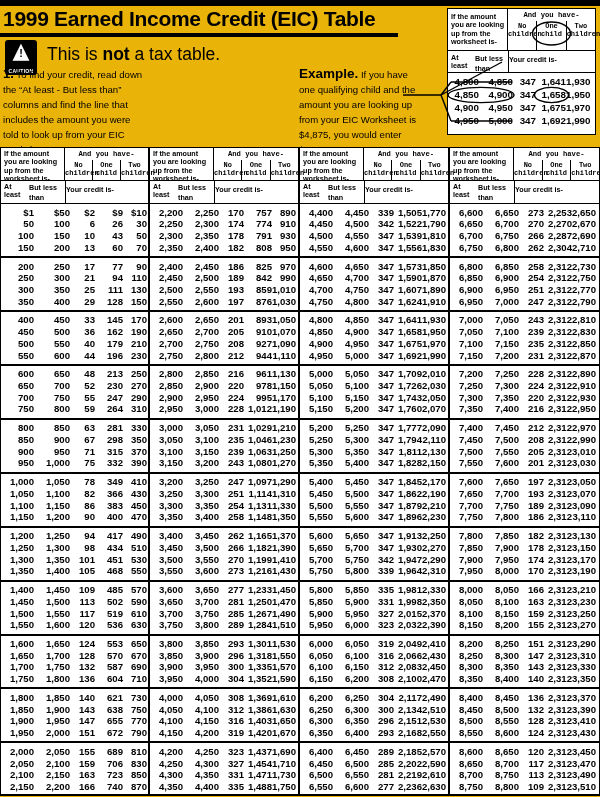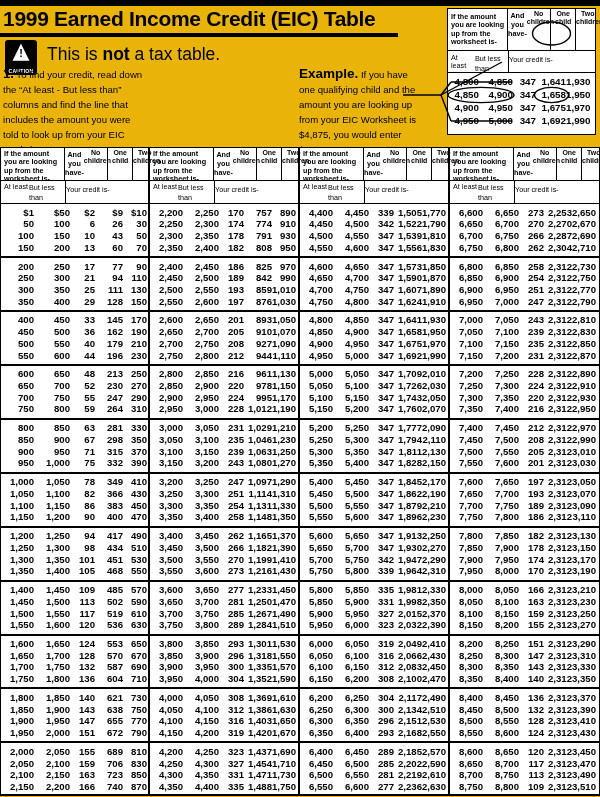--- a/index.html
+++ b/index.html
@@ -18,26 +18,26 @@
   #example-text{left:299px;width:124px;}
   .stepnum{font-size:13px;font-weight:bold;}
   .exlabel{font-size:13.5px;font-weight:bold;}
 
   
   #example-box{position:absolute;left:447px;top:8px;width:149px;height:127px;border:1.5px solid #000;box-sizing:border-box;background:#fff;}
 
   
   .ghead{display:flex;border-bottom:1.2px solid #000;box-sizing:border-box;justify-content:center;}
   .ghead .lookup{box-sizing:border-box;padding:2px 1px 0 3px;font-size:7.2px;font-weight:bold;line-height:8.3px;border-right:1.2px solid #000;}
-  .ghead .have{flex:1;display:flex;flex-direction:row;min-width:0;}
+  .ghead .have{flex:1;display:flex;flex-direction:column;min-width:0;font-family:Liberation Mono, monospace;}
   .have-label{text-align:center;font-size:7.2px;font-weight:bold;padding-top:2px;height:10px;}
   .have-cols{flex:1;display:flex;}
   .have-cols>div{flex:1;text-align:center;font-size:7px;font-weight:bold;line-height:8.2px;padding-top:1px;min-width:0;}
   .have-cols>div:nth-child(2){border-left:1px solid #000;border-right:1px solid #000;}
-  .gmid{display:flex;border-bottom:1.2px solid #000;font-size:7.2px;font-weight:normal;box-sizing:border-box;}
+  .gmid{display:flex;border-bottom:1.2px solid #000;font-size:7.2px;font-weight:bold;box-sizing:border-box;}
   .gmid .atleast{width:27px;box-sizing:border-box;padding:2px 0 0 3px;line-height:8.3px;}
   .gmid .butless{width:37px;box-sizing:border-box;padding:2px 0 0 1px;line-height:10px;}
   .gmid .credit{flex:1;border-left:1.2px solid #000;text-align:left;padding-top:4px;}
 
   #example-box .ghead{height:42px;}
   #example-box .ghead .lookup{width:60px;padding-top:4px;}
   #example-box .gmid{height:22px;}
   #example-box .gmid .atleast{width:26px;padding-top:3px;}
   #example-box .gmid .butless{width:34px;padding-top:3px;}
   #example-box .xdata{padding-top:2px;}

